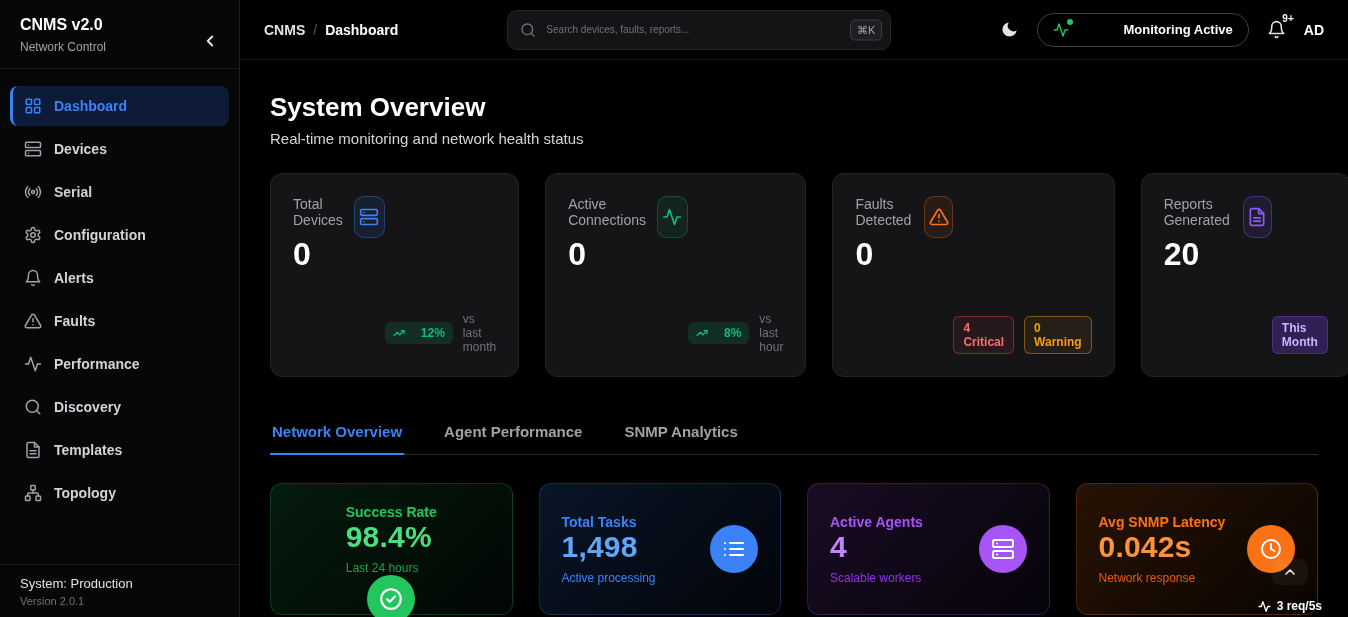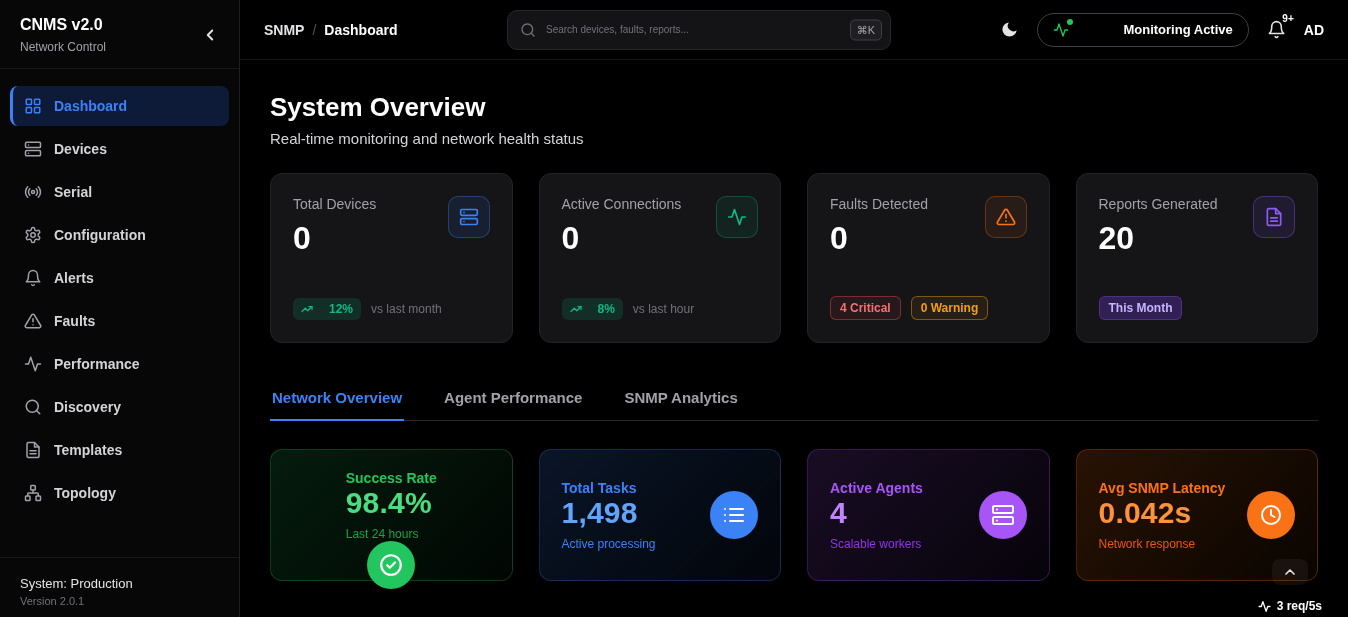--- a/index.html
+++ b/index.html
@@ -5,32 +5,32 @@
   * { box-sizing: border-box; }
   html, body { margin:0; padding:0; width:1348px; height:617px; background:#000; overflow:hidden;
     font-family:"Liberation Sans", sans-serif; color:#fff; }
   svg { display:block; }
 
   .app { display:flex; width:100%; height:100%; position:relative; }
 
   
   .sidebar { width:240px; height:100%; background:#070708; border-right:1px solid #1f1f23;
     display:flex; flex-direction:column; flex-shrink:0; }
-  .sb-head { padding:16px 16px 14px 20px; display:flex; justify-content:space-between; align-items:flex-start;
+  .sb-head { padding:16px 16px 14px 20px; display:flex; justify-content:space-between; align-items:flex-end;
     border-bottom:1px solid #18181b; }
   .sb-brand { font-size:16px; font-weight:700; color:#fff; }
   .sb-sub { font-size:12px; color:#a1a1aa; margin-top:6px; }
   .sb-collapse { color:#e4e4e7; padding:4px; cursor:pointer; margin-top:6px; }
   .nav { flex:1; padding:14px 0 0; overflow:hidden; }
   .nav-item { display:flex; align-items:center; gap:12px; margin:3px 10px; padding:11px 14px;
     border-radius:8px; font-size:14px; font-weight:600; color:#d4d4d8; cursor:pointer; }
   .nav-item .nicon { color:#a1a1aa; display:flex; }
   .nav-item.active { background:#0d1b38; color:#3b82f6; border-left:3px solid #3b82f6; padding-left:11px; }
   .nav-item.active .nicon { color:#3b82f6; }
-  .sb-foot { border-top:1px solid #18181b; padding:18px 16px 10px 20px; }
+  .sb-foot { border-top:1px solid #18181b; padding:11px 16px 10px 20px; }
   .sb-sys { font-size:13px; color:#e4e4e7; }
   .sb-ver { font-size:11px; color:#71717a; margin-top:4px; }
 
   
   .main { flex:1; display:flex; flex-direction:column; min-width:0; }
 
   .topbar { height:60px; border-bottom:1px solid #141417; display:flex; align-items:center;
     padding:0 24px; gap:16px; flex-shrink:0; background:#000; }
   .crumb { display:flex; align-items:center; gap:8px; font-size:14px; white-space:nowrap; }
   .crumb-root { color:#e4e4e7; font-weight:600; }
@@ -55,21 +55,21 @@
   .bell-badge { position:absolute; top:-7px; right:-8px; font-size:10px; font-weight:700; color:#fff; }
   .avatar { font-size:14px; font-weight:700; color:#fff; cursor:pointer; }
 
   
   .content { flex:1; padding:32px 30px 0; position:relative; overflow:hidden; }
   .page-title { font-size:26px; font-weight:700; color:#fff; }
   .page-sub { font-size:15px; color:#d4d4d8; margin-top:7px; }
 
   .stat-grid { display:grid; grid-template-columns:repeat(4,1fr); gap:26px; margin-top:26px; }
   .stat-card { background:#151518; border:1px solid #232327; border-radius:12px; padding:22px;
-    height:170px; display:flex; flex-direction:column; }
+    height:204px; display:flex; }
   .stat-top { display:flex; justify-content:space-between; align-items:flex-start; }
   .stat-label { color:#a1a1aa; font-size:14px; }
   .stat-value { color:#fff; font-size:32px; font-weight:700; margin-top:8px; }
   .ibox { width:42px; height:42px; border-radius:10px; display:flex; align-items:center; justify-content:center; }
   .ibox-blue   { background:rgba(59,130,246,.10); border:1px solid rgba(59,130,246,.35); color:#3b82f6; }
   .ibox-green  { background:rgba(16,185,129,.08); border:1px solid rgba(16,185,129,.30); color:#10b981; }
   .ibox-orange { background:rgba(249,115,22,.08); border:1px solid rgba(249,115,22,.30); color:#f97316; }
   .ibox-purple { background:rgba(139,92,246,.10); border:1px solid rgba(139,92,246,.35); color:#8b5cf6; }
   .stat-bottom { margin-top:auto; display:flex; align-items:center; gap:10px; }
   .trend-badge { display:inline-flex; align-items:center; gap:16px; background:rgba(16,185,129,.15);
@@ -239,21 +239,21 @@
     <div class="sb-foot">
       <div class="sb-sys">System: Production</div>
       <div class="sb-ver">Version 2.0.1</div>
     </div>
   </aside>
 
   <div class="main">
 
     <header class="topbar">
       <div class="crumb">
-        <span class="crumb-root">SNMP</span>
+        <span class="crumb-root">CNMS</span>
         <span class="crumb-sep">/</span>
         <span class="crumb-cur">Dashboard</span>
       </div>
 
       <div class="search-zone">
         <div class="search-wrap">
           <span class="sicon">
               <svg width="16" height="16" viewBox="0 0 24 24" fill="none" stroke="currentColor" stroke-width="2" stroke-linecap="round" stroke-linejoin="round">
                 <circle cx="11" cy="11" r="8"></circle>
                 <line x1="21" y1="21" x2="16.65" y2="16.65"></line>

